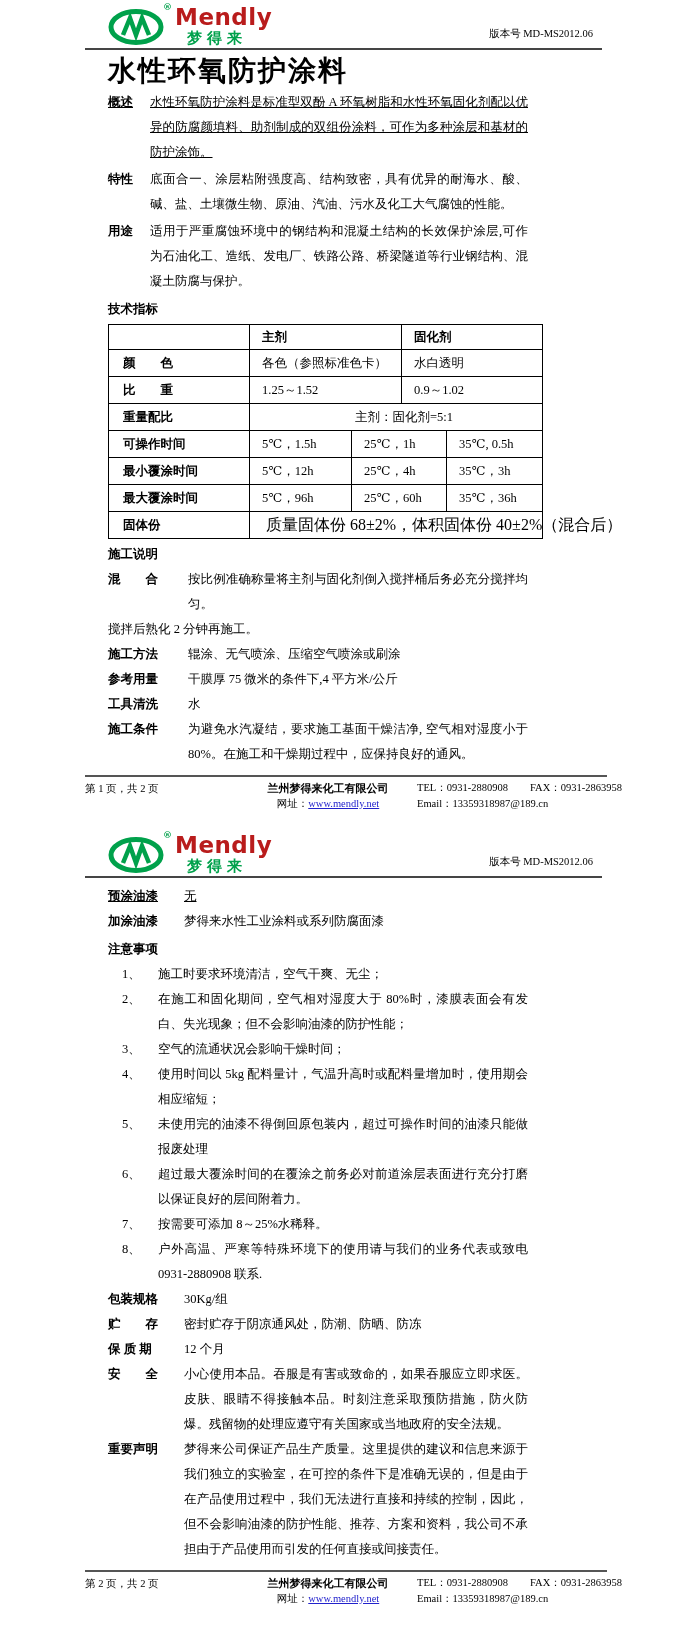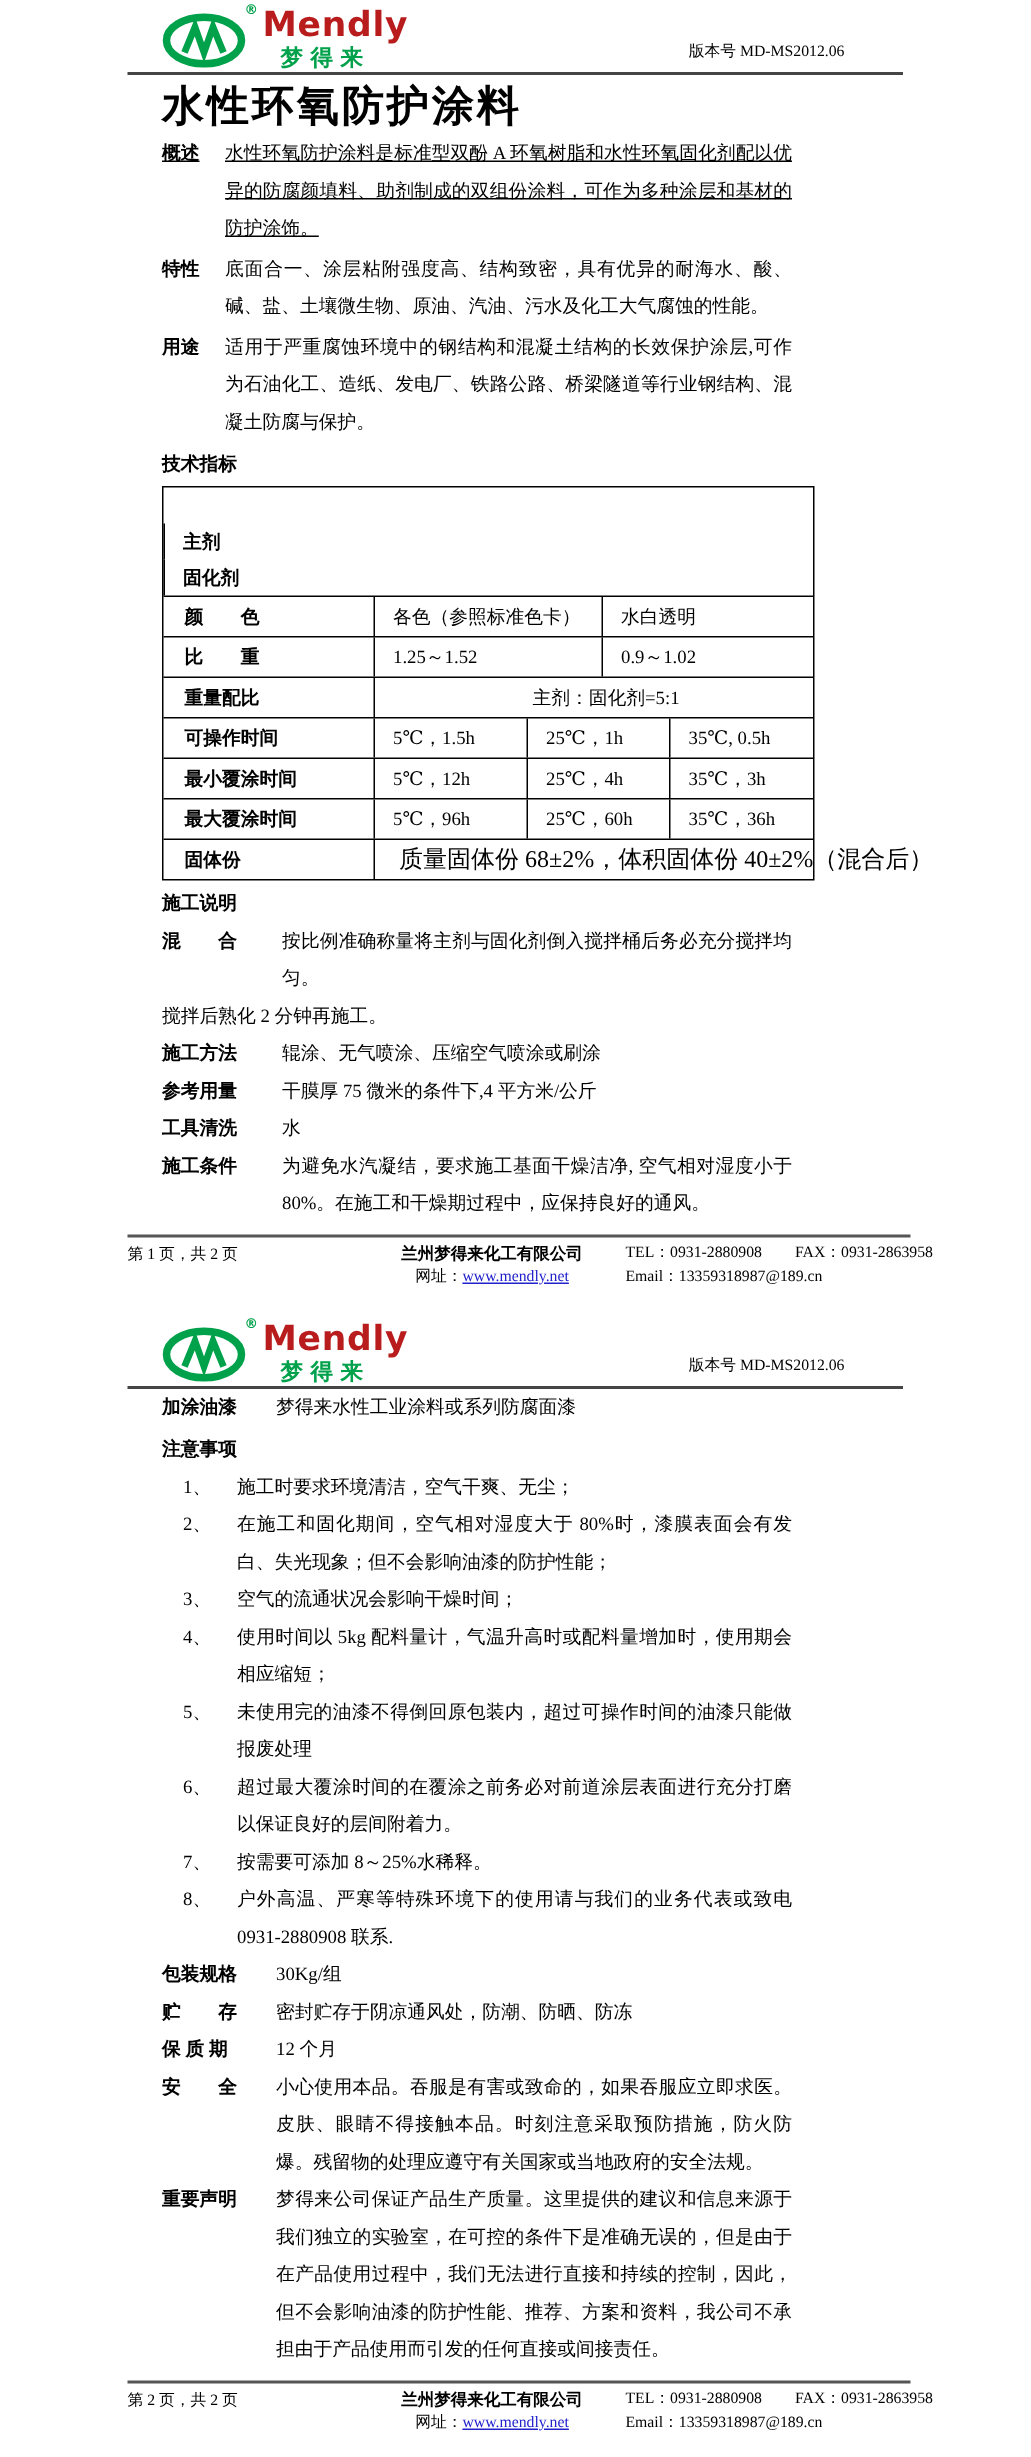--- a/index.html
+++ b/index.html
@@ -24,39 +24,39 @@
   }
   .logo-text { display: flex; flex-direction: column; line-height: 1; padding-top: 1px; }
   .logo-en {
     font-family: "DejaVu Sans", sans-serif; font-weight: bold;
     font-size: 23px; color: #b91c1c; letter-spacing: 0.5px;
   }
   .logo-cn {
     font-family: "DejaVu Sans", sans-serif; font-weight: bold;
     font-size: 15px; color: #00A14B; letter-spacing: 5px; margin-top: 2px; padding-left: 12px;
   }
-  .version { font-size: 10.5px; padding-bottom: 6px; margin-right: 39px; white-space: nowrap; }
+  .version { font-size: 10.5px; padding-bottom: 6px; margin-right: 9px; white-space: nowrap; }
 
   
   .content { padding-left: 108px; }
   .doc-title {
     font-family: "DejaVu Sans", sans-serif; font-weight: bold;
     font-size: 28px; letter-spacing: 2px; margin: 7px 0 5px 0; line-height: 27px;
   }
   .sec { display: flex; width: 420px; line-height: 25px; margin-top: 2px; }
   .mt6 { margin-top: 6px; text-decoration: underline; }
   .sec-label { width: 42px; flex: none; font-weight: bold; }
   .sec-body { flex: 1; text-align: justify; }
 
   .h2 { font-weight: bold; line-height: 25px; margin-top: 3px; }
 
   
   .tbl { width: 435px; border: 1px solid #000; margin-top: 2px; }
   .trow { display: flex; border-top: 1px solid #000; }
-  .trow:first-child { border-top: none; flex-direction: column; }
+  .trow:first-child { border-top: none; }
   .tc {
     border-left: 1px solid #000; padding: 1px 8px 1px 12px;
     min-height: 26px; display: flex; align-items: center;
   }
   .tc:first-child { border-left: none; }
   .trow-head .tc { min-height: 24px; font-weight: bold; }
   .tc-label { width: 140px; flex: none; font-weight: bold; padding-left: 14px; }
   .tc-w2a { width: 152px; flex: none; }
   .tc-w2b { flex: 1; }
   .tc-w3a { width: 102px; flex: none; }
@@ -234,20 +234,24 @@
       </span>
       <span class="logo-text">
         <span class="logo-en">Mendly</span>
         <span class="logo-cn">梦得来</span>
       </span>
     </div>
     <div class="version">版本号 MD-MS2012.06</div>
   </div>
 
   <div class="content">
+    <div class="kv kv2 mt6">
+      <span class="kv-label">预涂油漆</span>
+      <span class="kv-body">无</span>
+    </div>
     <div class="kv kv2">
       <span class="kv-label">加涂油漆</span>
       <span class="kv-body">梦得来水性工业涂料或系列防腐面漆</span>
     </div>
 
     <div class="h2">注意事项</div>
 
     <div class="note">
       <span class="note-num">1、</span>
       <span class="note-body">施工时要求环境清洁，空气干爽、无尘；</span>

